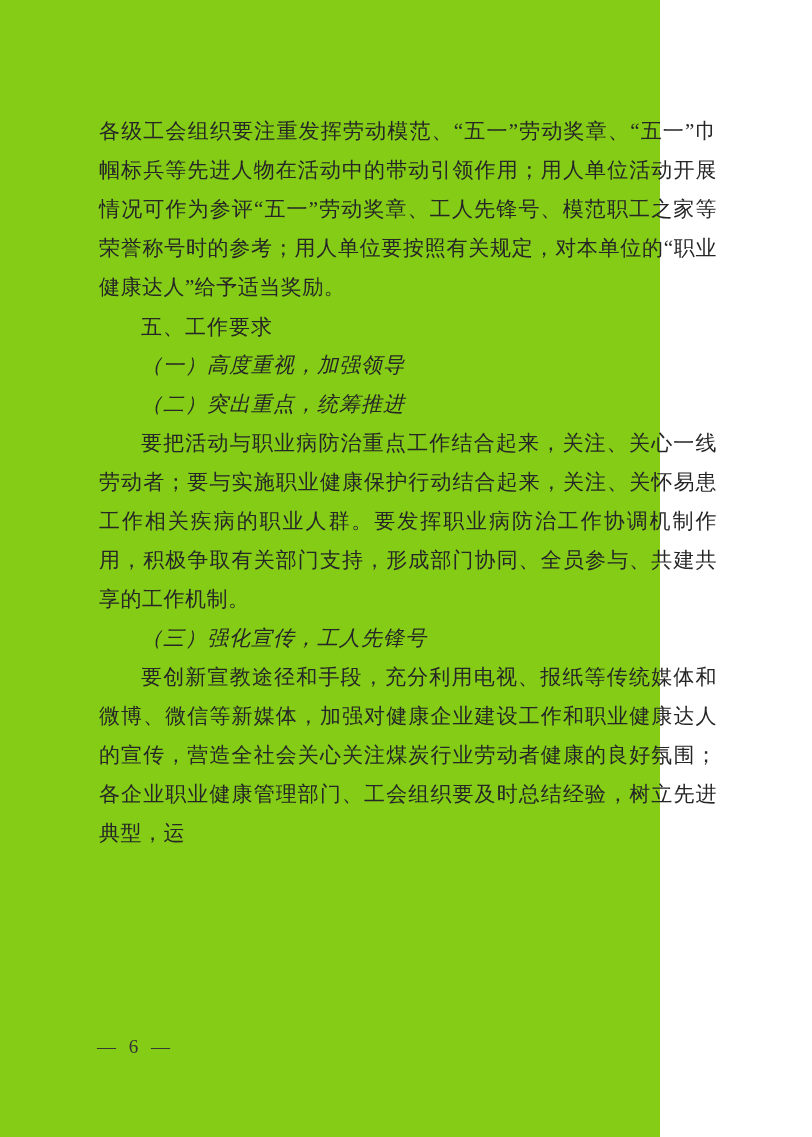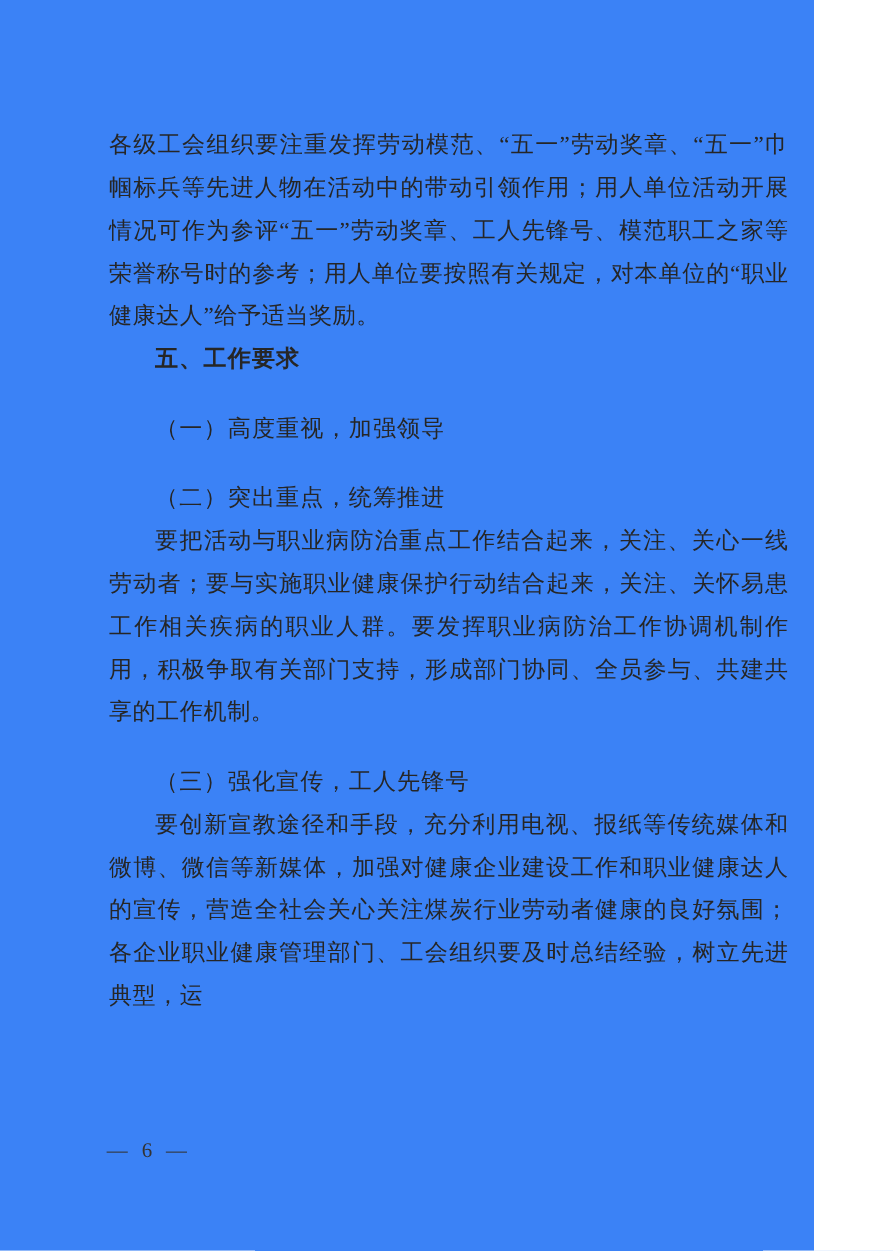--- a/index.html
+++ b/index.html
@@ -5,23 +5,23 @@
   html, body {
     margin: 0;
     padding: 0;
     width: 812px;
     height: 1137px;
     background: #ffffff;
     overflow: hidden;
   }
   .page {
     position: relative;
-    width: 740px;
+    width: 660px;
     height: 1137px;
-    background: #3b82f6;
+    background: #84cc16;
     font-family: "Liberation Serif", serif;
     color: #262626;
   }
   .text-block {
     position: absolute;
     left: 99px;
     top: 112px;
     width: 618px;
   }
   p {
@@ -34,28 +34,28 @@
     text-justify: inter-ideograph;
   }
   p.para {
     text-indent: 0;
   }
   p.para.indent {
     text-indent: 2em;
   }
   p.heading {
     font-family: "Liberation Sans", sans-serif;
-    font-weight: bold;
+    font-weight: normal;
     text-indent: 2em;
     letter-spacing: 1px;
   }
   p.subhead {
+    font-style: italic;
     text-indent: 2em;
     letter-spacing: 1px;
-    margin-top: 24px;
   }
   .page-number {
     position: absolute;
     left: 97px;
     top: 1036px;
     font-size: 19px;
     letter-spacing: 4px;
     color: #333333;
     font-family: "Liberation Serif", serif;
   }

